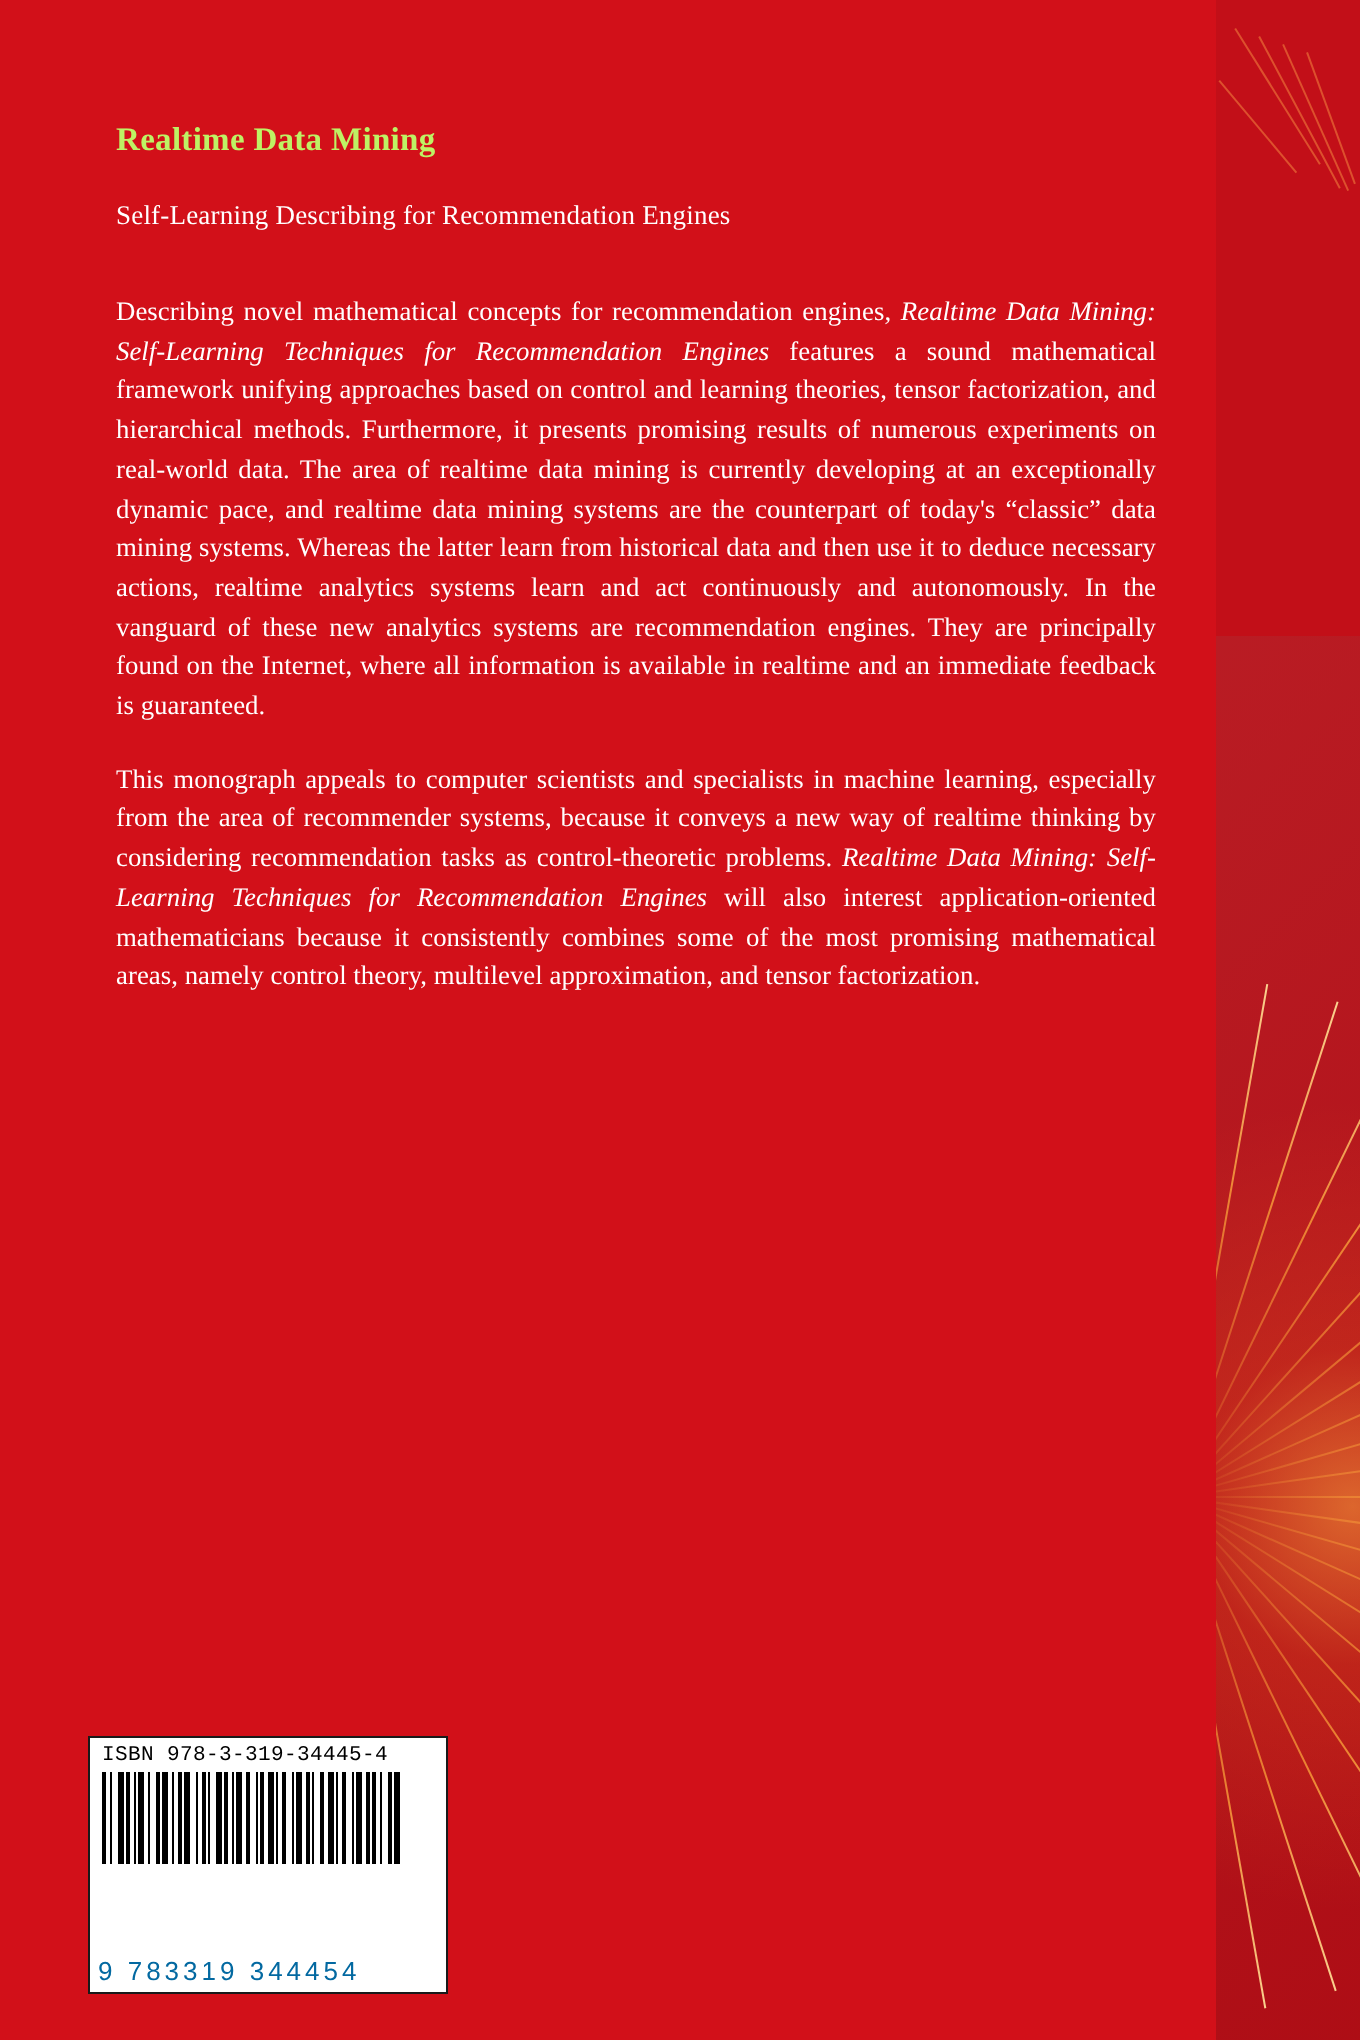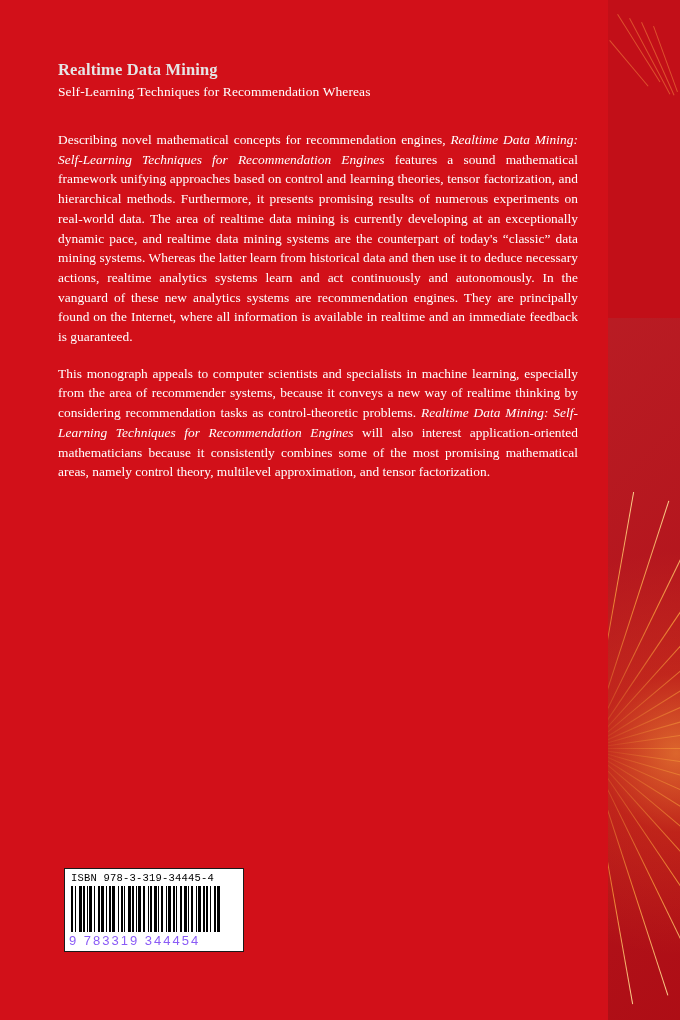--- a/index.html
+++ b/index.html
@@ -90,22 +90,22 @@
   .authors {
     font-size: 13.5px;
     color: #ffffff;
     letter-spacing: 0.1px;
     margin: 0 0 14px 0;
     font-family: "Liberation Serif", serif;
   }
   .title {
     font-size: 16.5px;
     font-weight: bold;
-    color: #e5e5e5;
-    margin: 0 0 4px 0;
+    color: #bef264;
+    margin: 0 0 20px 0;
     letter-spacing: 0.15px;
   }
   .subtitle {
     font-size: 13.5px;
     color: #ffffff;
     margin: 0 0 30px 0;
     letter-spacing: 0.1px;
   }
   .blurb {
     font-size: 13.4px;
@@ -113,21 +113,21 @@
     color: #ffffff;
     margin: 0 0 17px 0;
     text-align: justify;
     letter-spacing: 0.02px;
   }
   .blurb i { font-style: italic; }
 
   
   .barcode-box {
     position: absolute;
-    left: 64px;
+    left: 44px;
     top: 868px;
     width: 178px;
     background: #ffffff;
     border: 1px solid #1a1a1a;
     padding: 0;
   }
   .isbn-text {
     font-family: "Liberation Mono", monospace;
     font-size: 10.5px;
     color: #000000;
@@ -143,24 +143,25 @@
     gap: 0px;
   }
   .bars span {
     display: block;
     background: #000;
     height: 100%;
   }
   .ean-digits {
     font-family: "Liberation Sans", sans-serif;
     font-size: 13px;
-    color: #8b5cf6;
+    color: #0369a1;
     letter-spacing: 2.0px;
     padding: 1px 4px 3px 4px;
     white-space: nowrap;
+    margin-top: 45px;
   }
   .brand {
     position: absolute;
     left: 56px;
     top: 970px;
     display: flex;
     align-items: center;
     gap: 7px;
   }
   .brand-tri {
@@ -217,21 +218,21 @@
         <div class="ray" style="transform: rotate(56deg);"></div>
         <div class="ray" style="transform: rotate(64deg);"></div>
         <div class="ray" style="transform: rotate(72deg);"></div>
         <div class="ray" style="transform: rotate(80deg);"></div>
       </div>
     </div>
   </div>
 
   <div class="content">
     <h1 class="title">Realtime Data Mining</h1>
-    <p class="subtitle">Self-Learning Techniques for Recommendation Whereas</p>
+    <p class="subtitle">Self-Learning Describing for Recommendation Engines</p>
 
     <p class="blurb"><span>Describing novel mathematical concepts for recommendation engines, </span><i>Realtime Data Mining: Self-Learning Techniques for Recommendation Engines</i><span> features a sound mathematical framework unifying approaches based on control and learning theories, tensor factorization, and hierarchical methods. Furthermore, it presents promising results of numerous experiments on real-world data. The area of realtime data mining is currently developing at an exceptionally dynamic pace, and realtime data mining systems are the counterpart of today's “classic” data mining systems. Whereas the latter learn from historical data and then use it to deduce necessary actions, realtime analytics systems learn and act continuously and autonomously. In the vanguard of these new analytics systems are recommendation engines. They are principally found on the Internet, where all information is available in realtime and an immediate feedback is guaranteed.</span></p>
 
     <p class="blurb"><span>This monograph appeals to computer scientists and specialists in machine learning, especially from the area of recommender systems, because it conveys a new way of realtime thinking by considering recommendation tasks as control-theoretic problems. </span><i>Realtime Data Mining: Self-Learning Techniques for Recommendation Engines</i><span> will also interest application-oriented mathematicians because it consistently combines some of the most promising mathematical areas, namely control theory, multilevel approximation, and tensor factorization.</span></p>
   </div>
 
   <div class="barcode-box">
     <div class="isbn-text">ISBN 978-3-319-34445-4</div>
     <div class="bars">
       <span style="width:2px"></span>

